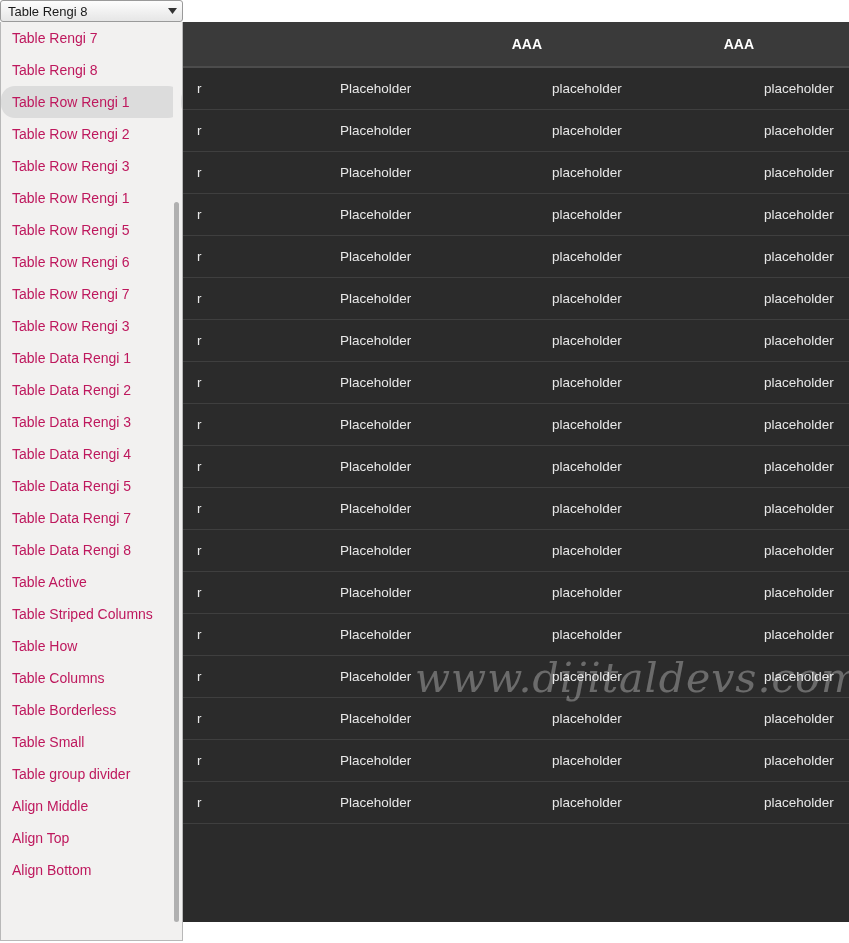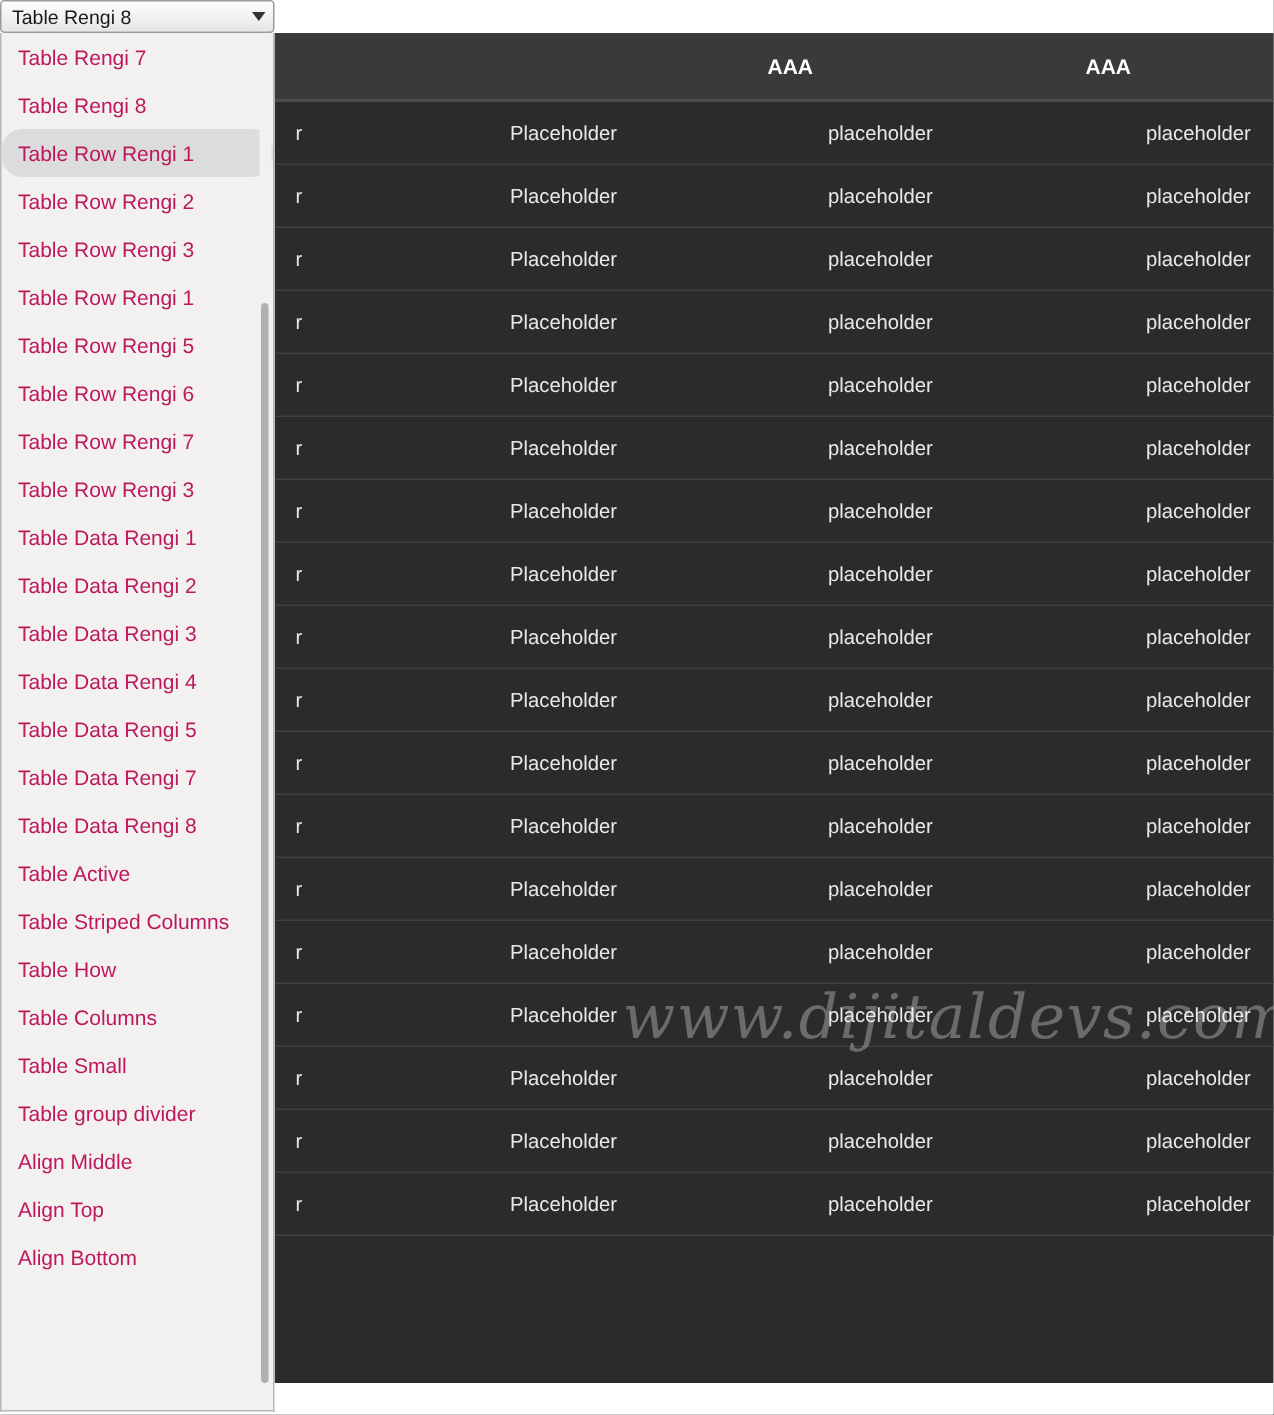--- a/index.html
+++ b/index.html
@@ -308,20 +308,21 @@
       <li>Table Data Rengi 2</li>
       <li>Table Data Rengi 3</li>
       <li>Table Data Rengi 4</li>
       <li>Table Data Rengi 5</li>
       <li>Table Data Rengi 7</li>
       <li>Table Data Rengi 8</li>
       <li>Table Active</li>
       <li>Table Striped Columns</li>
       <li>Table How</li>
       <li>Table Columns</li>
+      <li>Table Borderless</li>
       <li>Table Small</li>
       <li>Table group divider</li>
       <li>Align Middle</li>
       <li>Align Top</li>
       <li>Align Bottom</li>
     </ul>
   <div id="dropdown-scrollbar">
     <div id="dropdown-thumb"></div>
   </div>
 </div>

